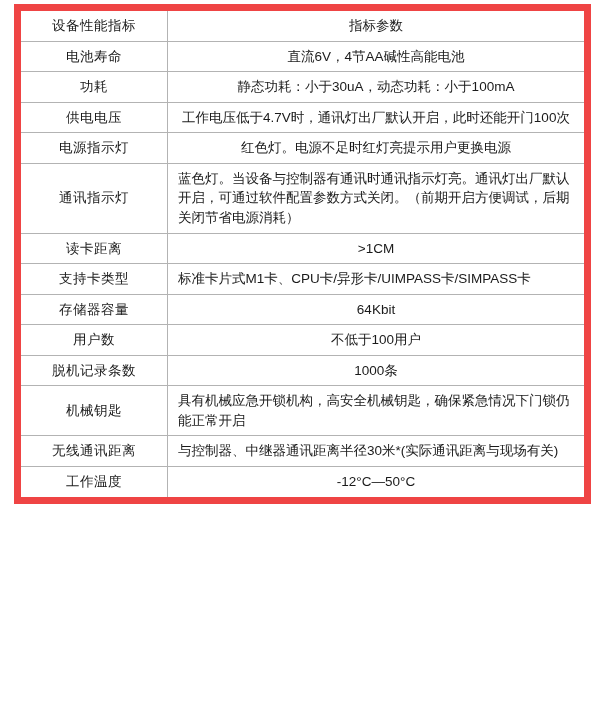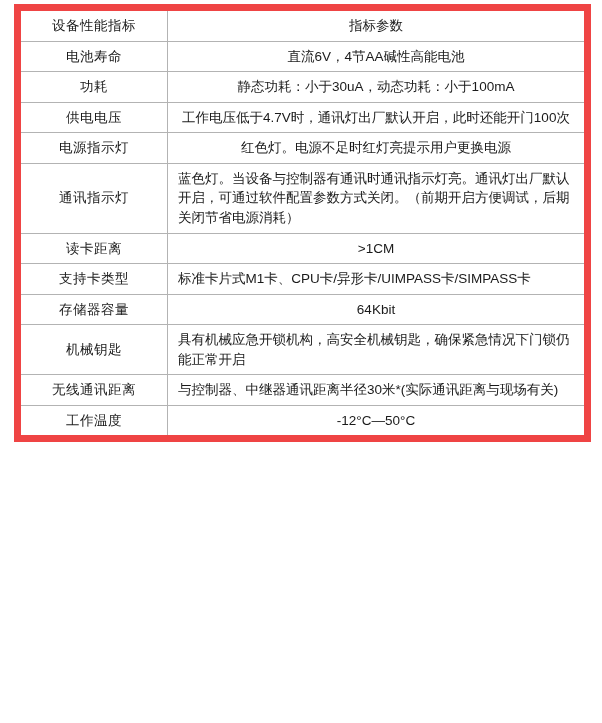--- a/index.html
+++ b/index.html
@@ -85,20 +85,28 @@
       </tr>
       <tr>
         <td class="label">支持卡类型</td>
         <td class="value leftish">标准卡片式M1卡、CPU卡/异形卡/UIMPASS卡/SIMPASS卡</td>
       </tr>
       <tr>
         <td class="label">存储器容量</td>
         <td class="value">64Kbit</td>
       </tr>
       <tr>
+        <td class="label">用户数</td>
+        <td class="value">不低于100用户</td>
+      </tr>
+      <tr>
+        <td class="label">脱机记录条数</td>
+        <td class="value">1000条</td>
+      </tr>
+      <tr>
         <td class="label">机械钥匙</td>
         <td class="value leftish">具有机械应急开锁机构，高安全机械钥匙，确保紧急情况下门锁仍能正常开启</td>
       </tr>
       <tr>
         <td class="label">无线通讯距离</td>
         <td class="value leftish">与控制器、中继器通讯距离半径30米*(实际通讯距离与现场有关)</td>
       </tr>
       <tr>
         <td class="label">工作温度</td>
         <td class="value">-12°C—50°C</td>

